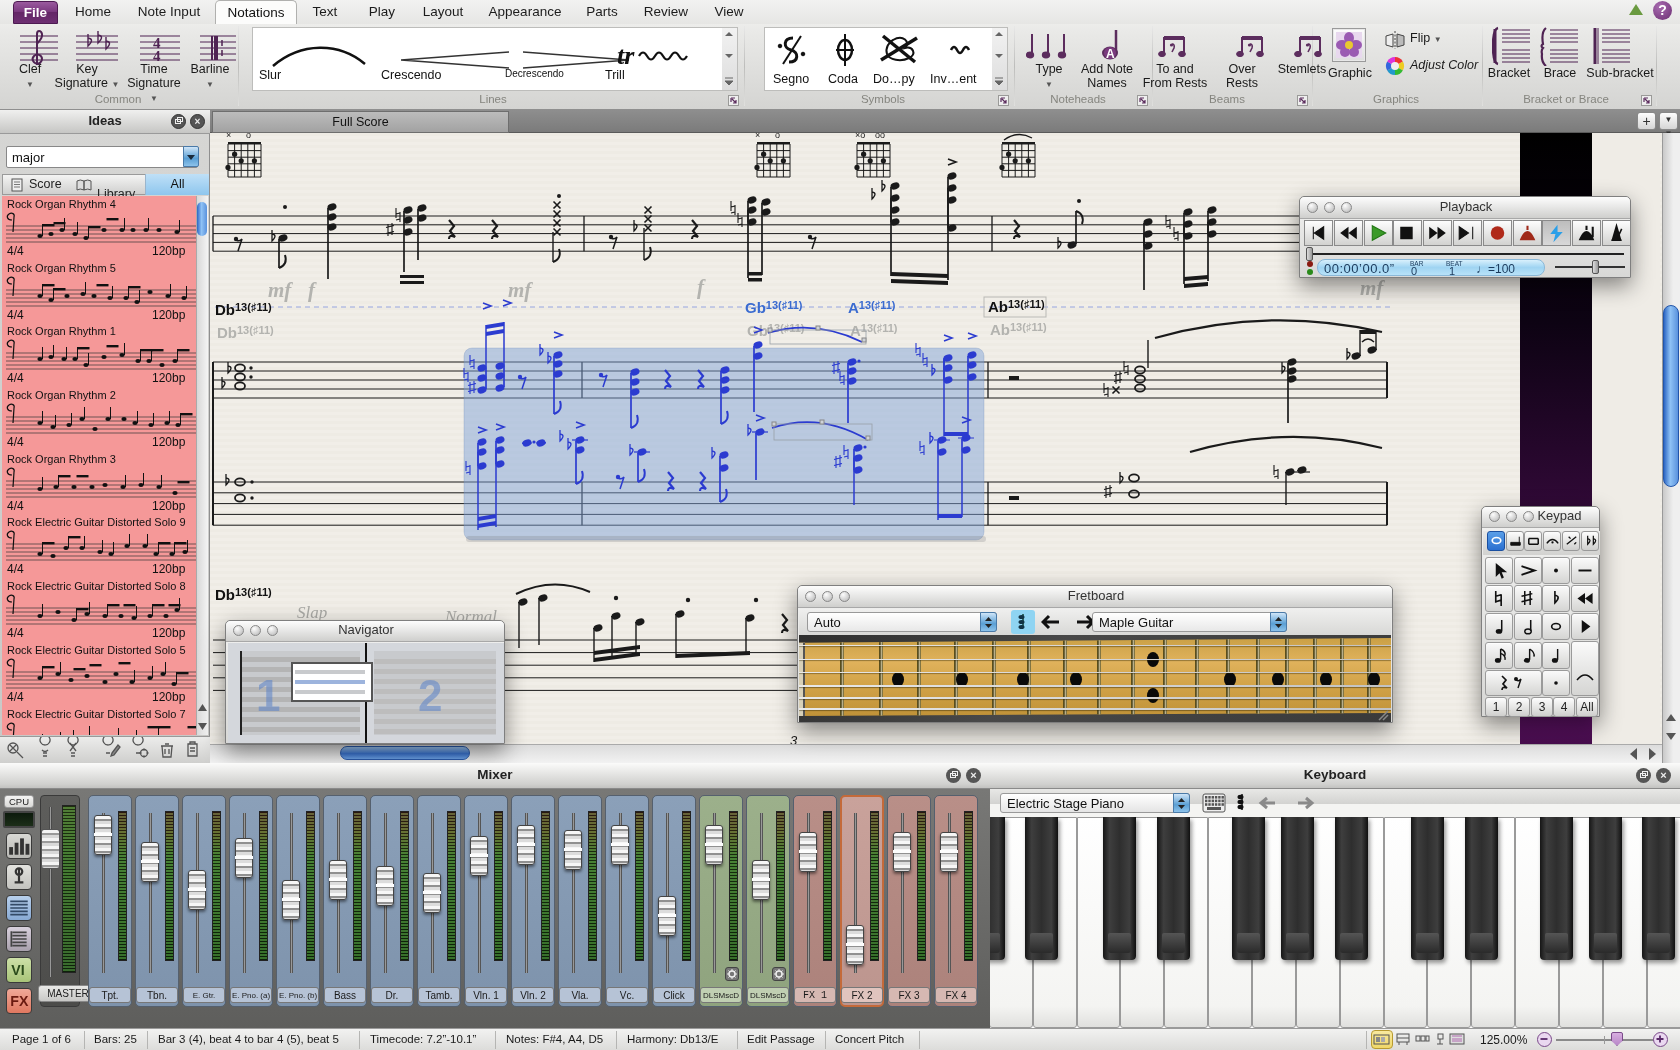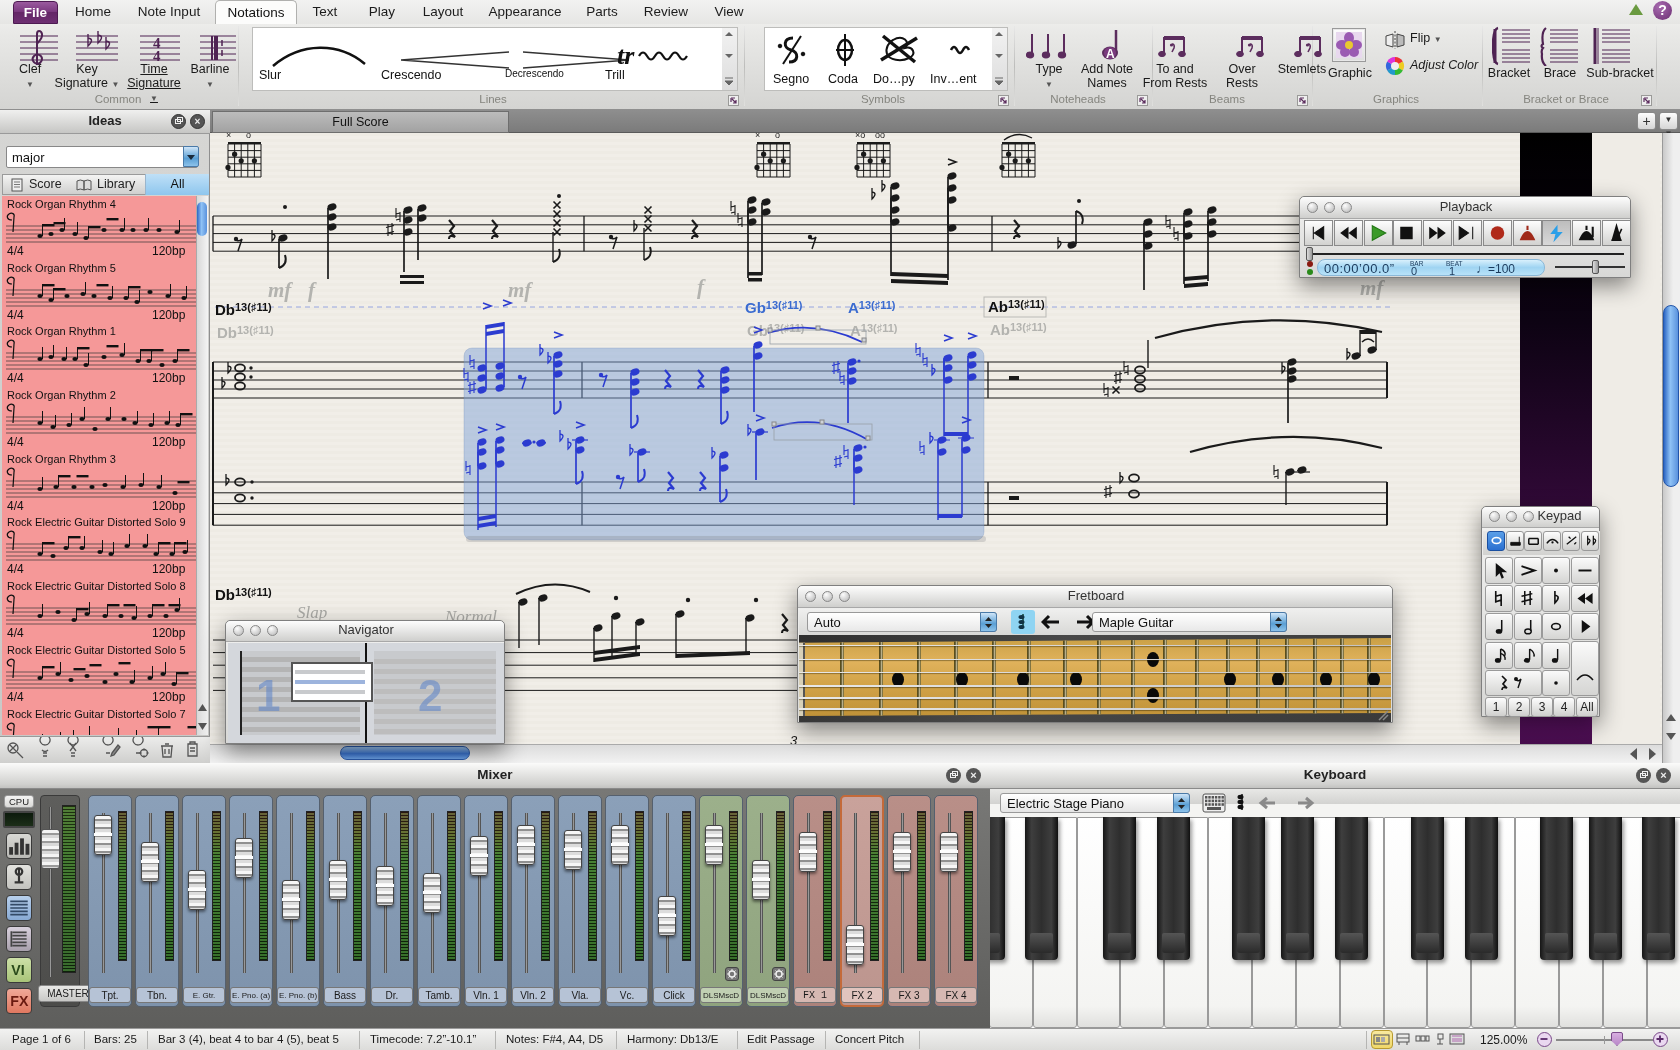--- a/index.html
+++ b/index.html
@@ -90,21 +90,21 @@
   <g stroke="#4f2353" fill="none">
           <path d="M2 8h36M2 14h36M2 20h36M2 26h36M2 32h36" stroke-width="1"></path>
   <path d="M14 8v24" stroke-width="2"></path>
           <path d="M18 8v24" stroke-width="4"></path>
           <path d="M24 12v6M24 22v6" stroke-width="1.5"></path>
         </g>
  </svg>
 </div>
 <div class="abs" style="left:8px;top:62px;width:44px;font-size:12.5px;color:#1a1a1a;text-align:center;">Clef<br><span style="font-size:8px;color:#555;">▼</span></div>
 <div class="abs" style="left:52px;top:62px;width:70px;font-size:12.5px;color:#1a1a1a;text-align:center;">Key<br>Signature <span style="font-size:8px;color:#555;">▼</span></div>
-<div class="abs" style="left:122px;top:62px;width:64px;font-size:12.5px;color:#1a1a1a;text-align:center;text-decoration:underline;">Time<br>Signature <span style="font-size:8px;color:#555;">▼</span></div>
+<div class="abs" style="left:122px;top:62px;width:64px;font-size:12.5px;color:#1a1a1a;text-align:center;">Time<br>Signature <span style="font-size:8px;color:#555;">▼</span></div>
 <div class="abs" style="left:182px;top:62px;width:56px;font-size:12.5px;color:#1a1a1a;text-align:center;">Barline<br><span style="font-size:8px;color:#555;">▼</span></div>
 
 <div class="abs" style="left:252px;top:27px;width:486px;height:64px;background:#fff;border:1px solid #bdbdbb;">
  <svg class="abs" style="left:8px;top:6px;" width="460" height="52" viewBox="0 0 460 52">
   <path d="M12 32 C40 8 78 8 104 30" stroke="#111" stroke-width="2.5" fill="none"></path>
   <path d="M140 26 L248 18 M140 26 L248 34" stroke="#333" stroke-width="1.3" fill="none"></path>
   <path d="M262 18 L368 26 M262 34 L368 26" stroke="#333" stroke-width="1.3" fill="none"></path>
   <text x="356" y="30" font-size="26" font-style="italic" font-weight="bold" font-family="Liberation Serif" fill="#111">tr</text>
   <path d="M378 22 q4 -7 8 0 q4 7 8 0 q4 -7 8 0 q4 7 8 0 q4 -7 8 0 q4 7 8 0" stroke="#111" stroke-width="2.2" fill="none"></path>
  </svg>
@@ -748,21 +748,21 @@
  </div>
  <div class="abs" style="left:2px;top:64px;width:206px;height:21px;background:linear-gradient(#f4f4f3,#cfcfce);border:1px solid #9a9a9a;">
    <svg class="abs" style="left:8px;top:3px;" width="14" height="14">
         <rect x="1" y="1" width="10" height="12" fill="#eee" stroke="#555"></rect>
         <path d="M3 4h6M3 6.5h6M3 9h6" stroke="#777" stroke-width="1"></path>
       </svg>
    <div class="abs" style="left:26px;top:2px;font-size:12.5px;color:#222;">Score</div>
    <svg class="abs" style="left:72px;top:3px;" width="18" height="14">
         <path d="M2 3 q3 -2 7 0 v9 q-4 -2 -7 0 z M16 3 q-3 -2 -7 0 v9 q4 -2 7 0 z" fill="#ddd" stroke="#555"></path>
       </svg>
-   <div class="abs" style="left:94px;top:2px;font-size:12.5px;color:#222;">Library</div>
+   <div class="abs" style="left:94px;top:12px;font-size:12.5px;color:#222;">Library</div>
    <div class="abs" style="left:142px;top:-1px;width:64px;height:21px;background:linear-gradient(#bfe0f7,#8ec6ee);border-left:1px solid #9ab5cc;text-align:center;font-size:12.5px;color:#111;line-height:20px;">All</div>
  </div>
  <div class="abs" style="left:2px;top:86px;width:194px;height:539px;background:#f59898;overflow:hidden;">
       <div class="abs" style="left:0;top:0px;width:196px;height:63.7px;">
       <div class="abs" style="left:5px;top:2px;font-size:11px;color:#111;white-space:nowrap;">Rock Organ Rhythm 4</div>
       <svg class="abs" style="left:0;top:12px;" width="196" height="38" viewBox="0 0 196 38">
           <path d="M4 18H196" stroke="#333" stroke-width="0.7"></path>
           <path d="M4 22H196" stroke="#333" stroke-width="0.7"></path>
           <path d="M4 26H196" stroke="#333" stroke-width="0.7"></path>
           <path d="M4 30H196" stroke="#333" stroke-width="0.7"></path>

